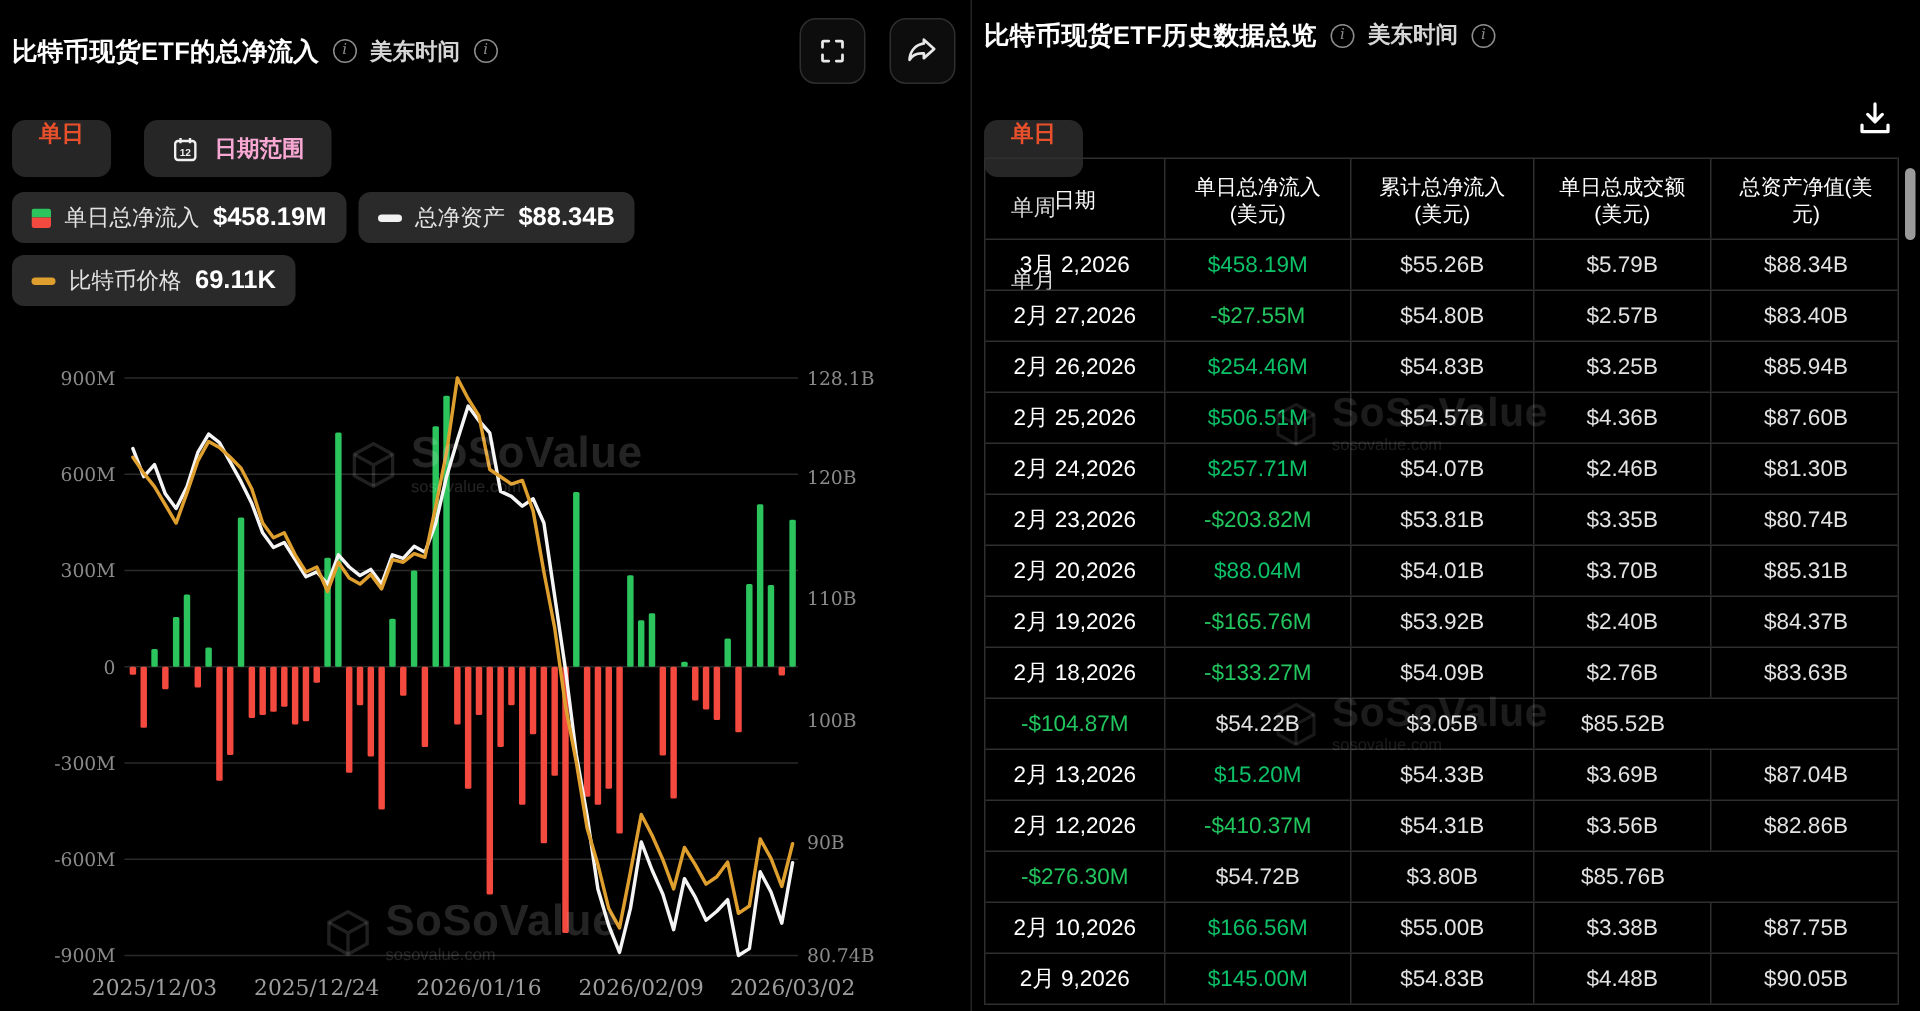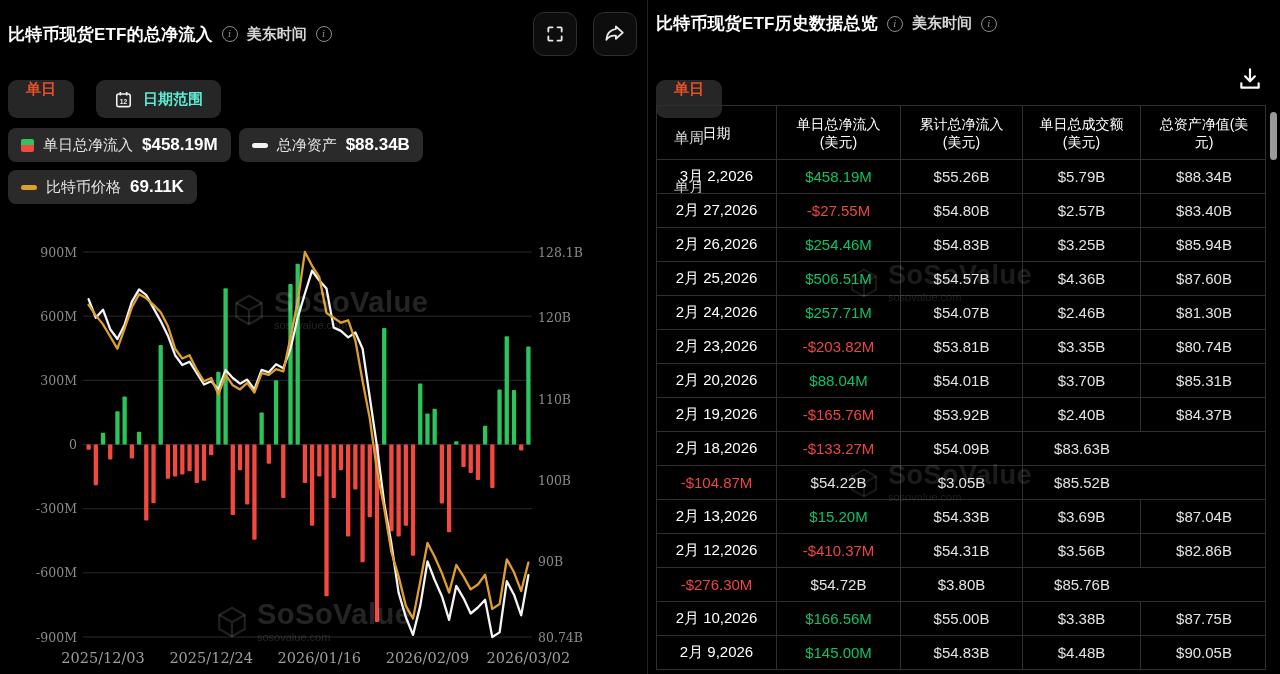--- a/index.html
+++ b/index.html
@@ -21,21 +21,21 @@
   .sq-btn { width:44px; height:44px; background:#0d0d0d; border:1px solid #2e2e2e; border-radius:11px;
     display:flex; align-items:center; justify-content:center; cursor:pointer; }
   .sq-btn svg { stroke:#e8e8e8; }
 
   .controls-row { position:absolute; top:80px; left:8px; display:flex; gap:22px; align-items:center; }
   .tab-group { display:flex; align-items:center; gap:30px; background:#262626; border-radius:9px;
     height:38px; padding:0 18px;flex-direction:column; }
   .tab { font-size:15px; color:#d8d8d8; cursor:pointer; white-space:nowrap; }
   .tab.active { color:#e8502b; font-weight:bold; }
   .date-range-btn { display:flex; align-items:center; gap:10px; background:#262626; border:none;
-    border-radius:9px; height:38px; padding:0 18px; color:#5eead4; font-size:15px; font-weight:bold; cursor:pointer; }
+    border-radius:9px; height:38px; padding:0 18px; color:#f9a8d4; font-size:15px; font-weight:bold; cursor:pointer; }
 
   .legend { position:absolute; top:128px; left:8px; width:575px; display:flex; flex-wrap:wrap; gap:8px; }
   .legend-pill { display:flex; align-items:center; gap:9px; background:#2a2a2a; border-radius:8px;
     padding:7px 13px; }
   .legend-label { font-size:15px; color:#e3e3e3; }
   .legend-value { font-size:17px; font-weight:bold; color:#fff; }
   .chip-split { width:13px; height:13px; border-radius:2px; overflow:hidden; display:flex; flex-direction:column; }
   .chip-split i { flex:1; }
   .dash { width:16px; height:5px; border-radius:3px; }
 
@@ -60,21 +60,21 @@
     border-left:1px solid #2f2f2f; border-right:1px solid #2f2f2f; }
   .t-row { display:grid; grid-template-columns:120px 124px 122px 118px 126px; }
   .t-head { height:55px; border-top:1px solid #2f2f2f; border-bottom:1px solid #2f2f2f; }
   .t-head .cell { font-size:14px; color:#fff; line-height:18px; }
   .body-row { height:34px; border-bottom:1px solid #2f2f2f; }
   .cell { display:flex; align-items:center; justify-content:center; text-align:center;
     border-right:1px solid #2f2f2f; font-size:15px; color:#e3e3e3; padding:0 2px; }
   .cell:last-child { border-right:none;align-items:center; }
   .cell.date { color:#fff; }
   .cell.pos { color:#0cc167; }
-  .cell.neg { color:#ef4444; }
+  .cell.neg { color:#22c55e; }
   .scroll-thumb { position:absolute; top:112px; right:3px; width:7px; height:48px;
     background:#9a9a9a; border-radius:4px; }
 </style>
 </head>
 <body>
 
 <div class="app">
 
   <section class="left-panel">
     <div class="title-row">
@@ -352,20 +352,21 @@
             <div class="cell date">2月 19,2026</div>
             <div class="cell neg">-$165.76M</div>
             <div class="cell">$53.92B</div>
             <div class="cell">$2.40B</div>
             <div class="cell">$84.37B</div>
           </div>
           <div class="t-row body-row">
             <div class="cell date">2月 18,2026</div>
             <div class="cell neg">-$133.27M</div>
             <div class="cell">$54.09B</div>
+            <div class="cell">$2.76B</div>
             <div class="cell">$83.63B</div>
           </div>
           <div class="t-row body-row">
             <div class="cell neg">-$104.87M</div>
             <div class="cell">$54.22B</div>
             <div class="cell">$3.05B</div>
             <div class="cell">$85.52B</div>
           </div>
           <div class="t-row body-row">
             <div class="cell date">2月 13,2026</div>

